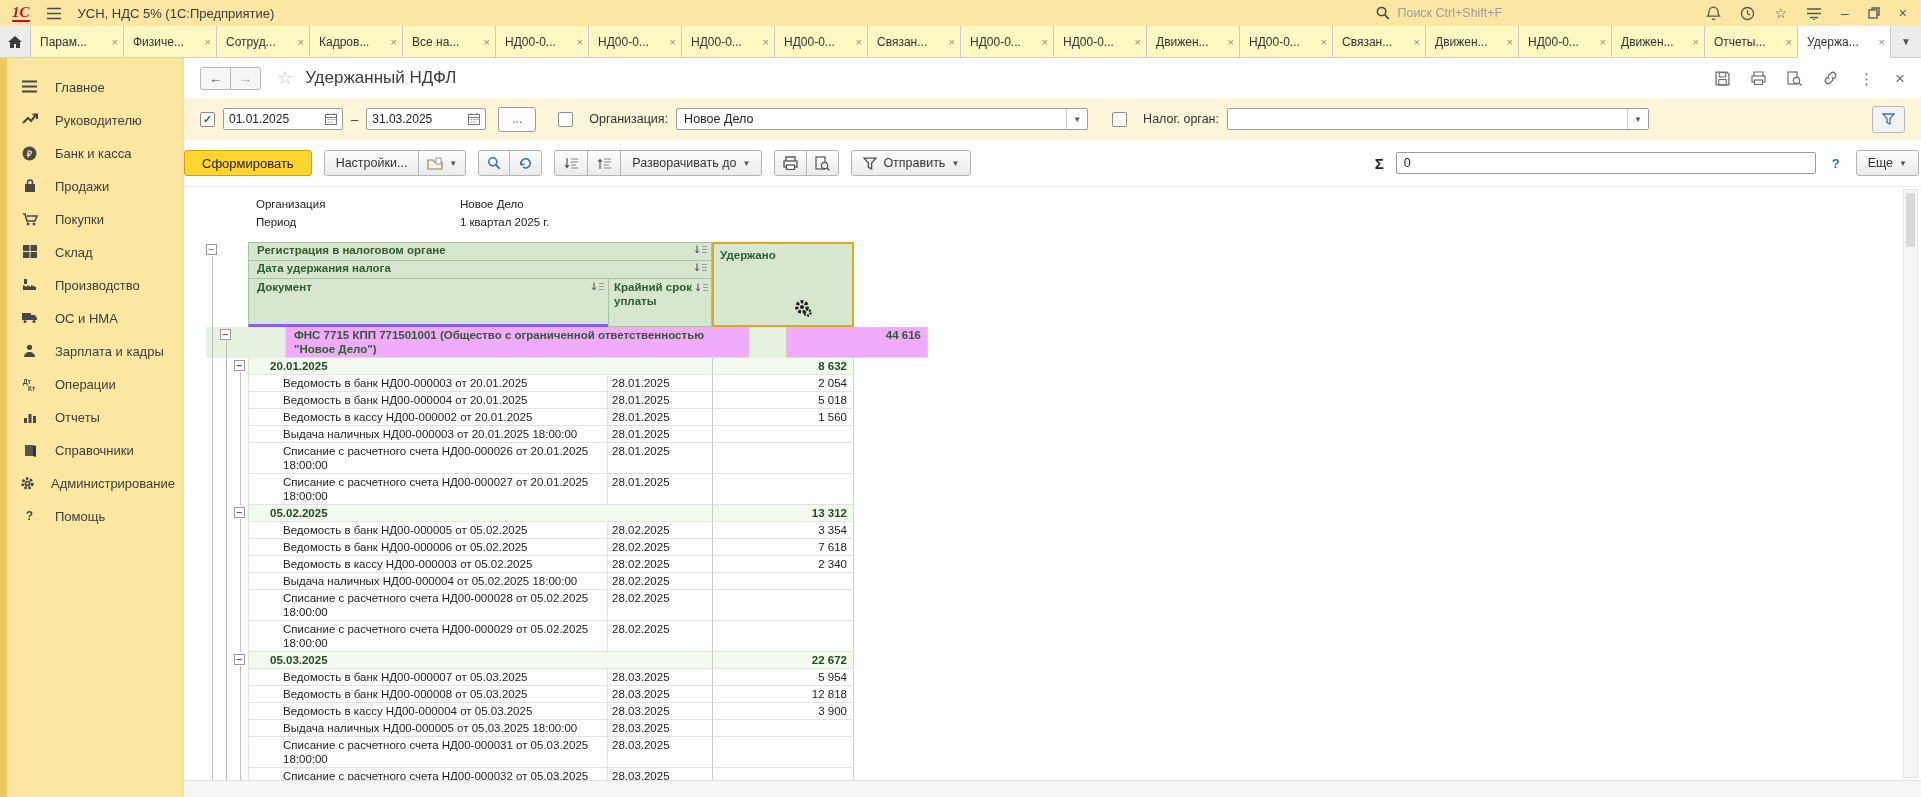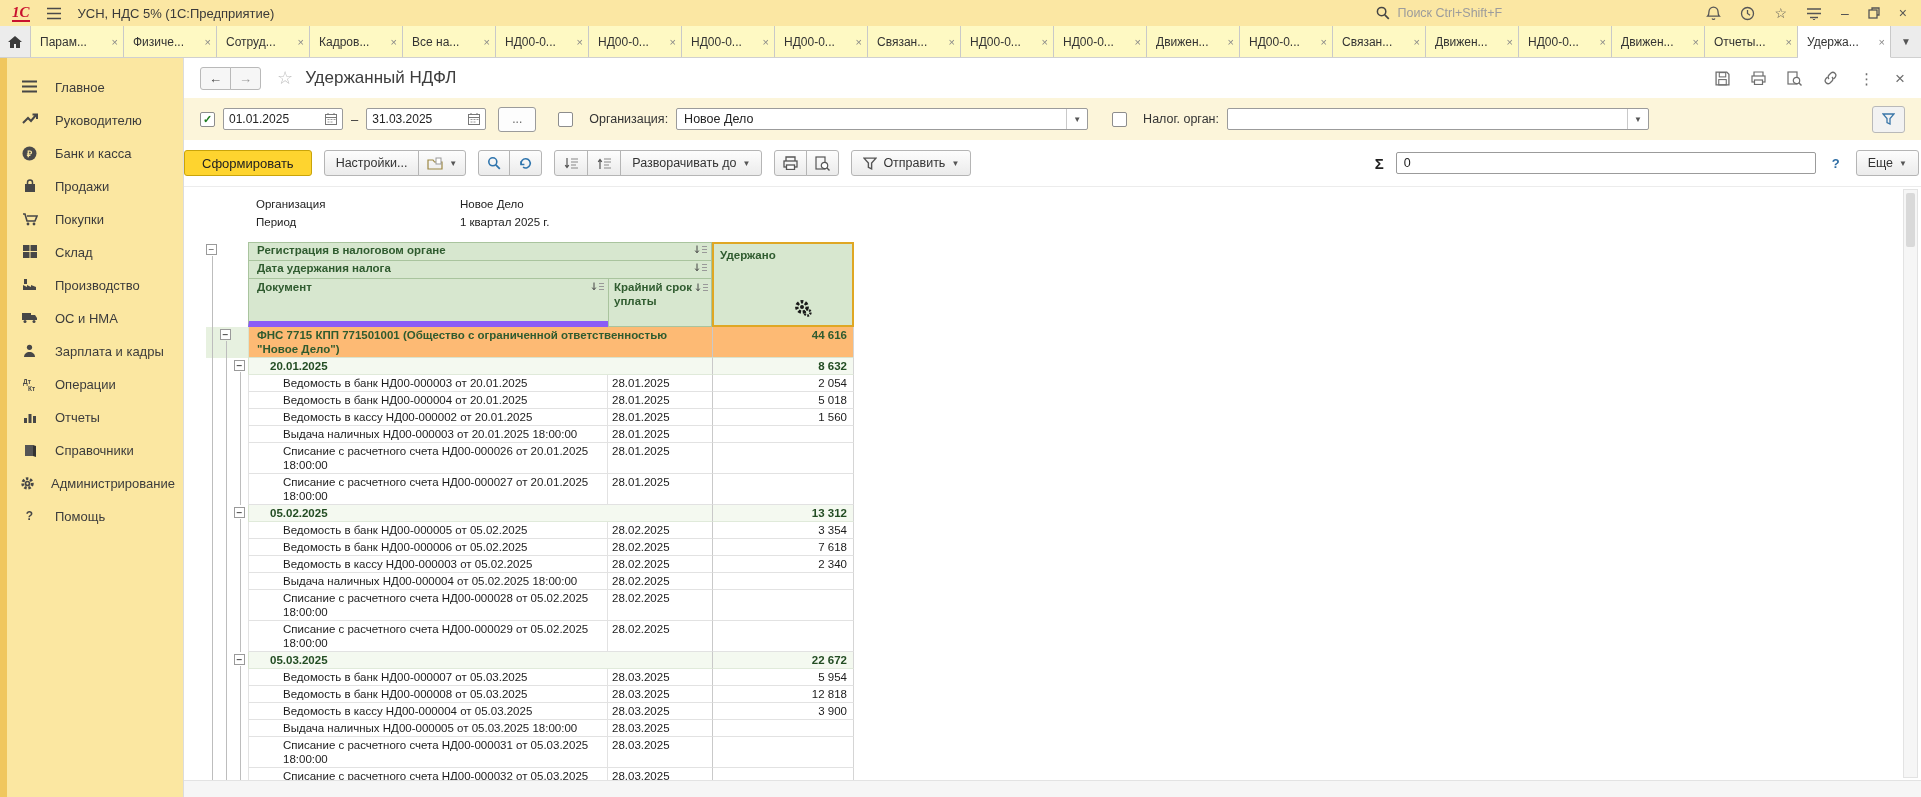--- a/index.html
+++ b/index.html
@@ -102,39 +102,39 @@
   .irow{height:18px;align-items:center;color:#222;}
   .ilab{width:212px;padding-left:8px;box-sizing:border-box;}
   .gap{height:11px;}
 
   .hleft{width:464px;flex:none;}
   .hA,.hB{height:18px;background:#d7e7cf;border:1px solid #a9c49e;border-bottom:none;display:flex;
           align-items:flex-start;justify-content:space-between;padding:0 3px 0 8px;
           font-weight:bold;color:#2f5b2f;box-sizing:border-box;}
   .hB{border-top:1px solid #a9c49e;}
   .hC{height:48px;display:flex;border-top:1px solid #a9c49e;}
-  .hdoc{width:360px;background:#d7e7cf;border-left:1px solid #a9c49e;border-bottom:6px solid #8b5cf6;
+  .hdoc{width:360px;background:#d7e7cf;border-left:1px solid #a9c49e;border-bottom:3px solid #8b5cf6;
         display:flex;justify-content:space-between;padding:1px 3px 0 8px;font-weight:bold;color:#2f5b2f;box-sizing:border-box;}
   .hdl{width:104px;background:#d7e7cf;border-left:1px solid #a9c49e;border-right:1px solid #a9c49e;
        border-bottom:1px solid #a9c49e;position:relative;padding:1px 3px 0 5px;font-weight:bold;
        color:#2f5b2f;box-sizing:border-box;}
   .hdl .sort{position:absolute;top:2px;right:2px;}
   .hwh{width:142px;flex:none;background:#d7e7cf;border:2px solid #dfa724;box-sizing:border-box;
        padding:4px 4px 0 6px;font-weight:bold;color:#2f5b2f;}
   .sort{flex:none;margin-top:2px;}
 
   .c-span{width:464px;flex:none;box-sizing:border-box;padding:1px 4px 1px 8px;
           border-left:1px solid #d9e4d0;border-bottom:1px solid #d9e4d0;}
   .c-doc{width:360px;flex:none;box-sizing:border-box;padding:1px 4px 1px 8px;
          border-left:1px solid #e2e2e2;border-right:1px solid #e2e2e2;border-bottom:1px solid #e2e2e2;}
   .c-dl{width:104px;flex:none;box-sizing:border-box;padding:1px 4px;border-bottom:1px solid #e2e2e2;}
   .c-wh{width:142px;flex:none;box-sizing:border-box;padding:1px 6px 1px 4px;text-align:right;
         border-left:1px solid #c9c9c9;border-right:1px solid #d5d5d5;border-bottom:1px solid #e2e2e2;}
   .fns{background:#e7f1e0;color:#2f5b2f;font-weight:bold;}
-  .fns .c-span,.fns .c-wh{background:#fdba74;border-bottom:1px solid #d9e4d0;}
+  .fns .c-span,.fns .c-wh{background:#f0abfc;border-bottom:1px solid #d9e4d0;margin-left:37px;}
   .grp{color:#234d23;font-weight:bold;}
   .grp .c-span,.grp .c-wh{background:#f4f9f0;border-bottom:1px solid #e0eada;}
   .det{color:#1c1c1c;}
   .ind2{padding-left:21px;}
   .ind3{padding-left:34px;}
 
   .vscroll{position:absolute;top:2px;right:3px;width:15px;bottom:20px;background:#f6f6f6;
            border:1px solid #e3e3e3;box-sizing:border-box;}
   .vthumb{position:absolute;top:3px;left:2px;right:2px;height:54px;background:#d9d9d9;border-radius:2px;}
   .hscroll{position:absolute;left:0;right:0;bottom:0;height:17px;background:#f6f6f6;border-top:1px solid #e3e3e3;}

